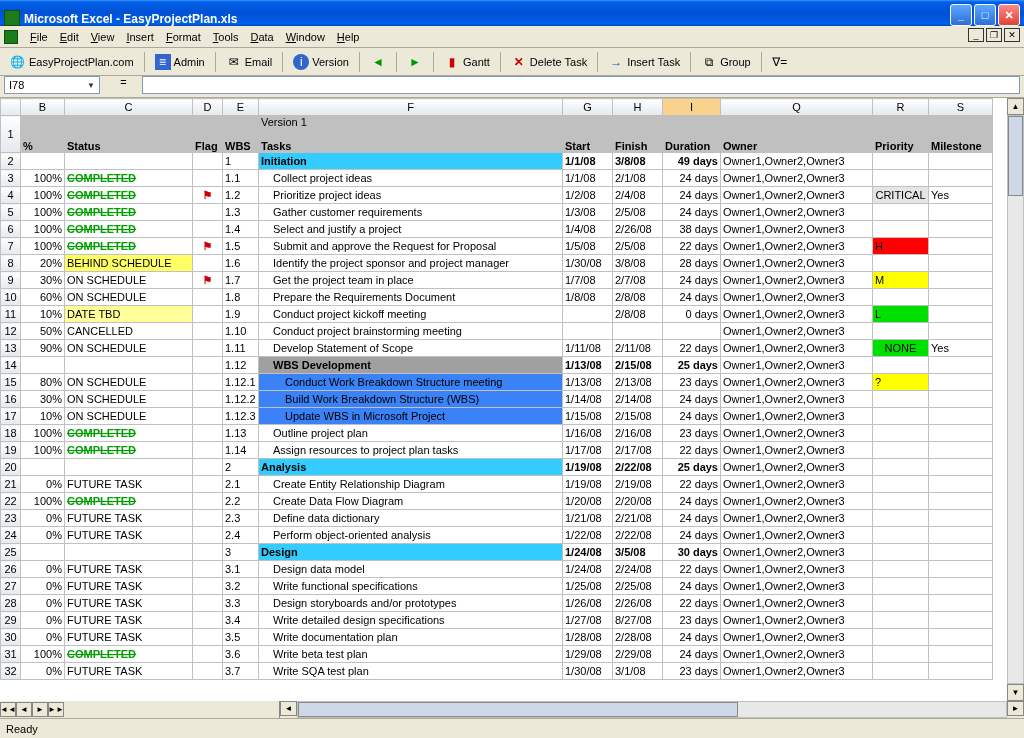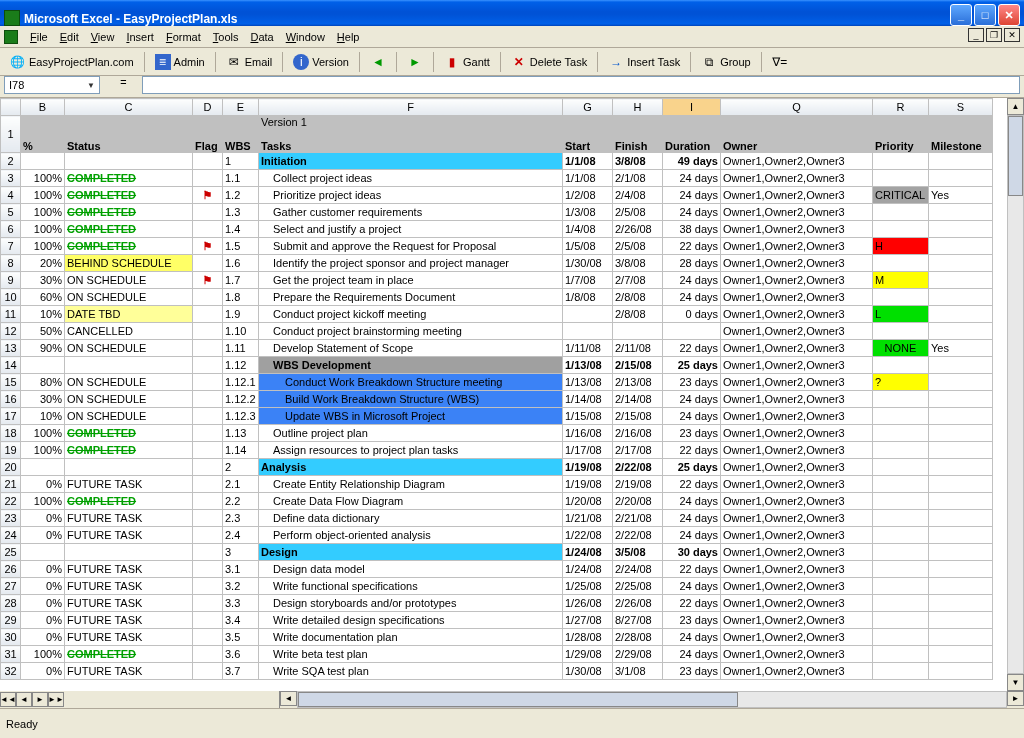--- a/index.html
+++ b/index.html
@@ -32,39 +32,39 @@
 .rowhdr { background:linear-gradient(to bottom,#fdfefe,#e4e9ef); text-align:center; }
 .colhdr-row th { height:17px; }
 .hdr-label { background:#c0c0c0; font-weight:bold; text-align:left; vertical-align:bottom; }
 .tasks-version { background:#c0c0c0; height:36px; vertical-align:top; text-align:left; font-weight:normal; }
 .phase { background:#33ccff; font-weight:bold; }
 .sub-phase { background:#a0a0a0; font-weight:bold; }
 .sub-phase-row td.datacell { background:#3b82f6; }
 .completed { color:#00a000; font-weight:bold; text-decoration:line-through; }
 .behind { background:#ffff66; }
 .datetbd { background:#ffff99; }
-.critical { background:#a3a3a3; color:#000; }
+.critical { background:#e5e5e5; color:#000;text-align:center; }
 .prio-h { background:#ff0000; }
 .prio-m { background:#ffff00; }
 .prio-l { background:#00e000; }
 .prio-none { background:#00e000;text-align:center; }
 .prio-q { background:#ffff00; }
 .num { text-align:right; }
 .flag { color:#c00; font-weight:bold; text-align:center; }
 .scroll-h { height:17px; background:#ece9d8; display:flex; }
 .scroll-h .tabs { width:280px; display:flex; align-items:center; border-right:1px solid #888; }
 .scroll-h .tabbtn { width:16px; height:15px; border:1px solid #888; background:#ece9d8; display:inline-flex; align-items:center; justify-content:center; font-size:8px; }
 .scroll-h .track { flex:1; background:#e8e8e8; border:1px solid #c0c0c0; position:relative; }
 .scroll-h .thumb { position:absolute; left:0; top:0; width:440px; height:100%; background:#cfd8e6; border:1px solid #888; }
 .scroll-h .arrow { width:17px; height:15px; border:1px solid #888; background:#ece9d8; display:inline-flex; align-items:center; justify-content:center; font-size:8px; }
 .scroll-v { width:17px; background:#ece9d8; display:flex; flex-direction:column; }
 .scroll-v .arrow { height:17px; border:1px solid #888; background:#ece9d8; display:inline-flex; align-items:center; justify-content:center; font-size:8px; }
 .scroll-v .track { flex:1; background:#e8e8e8; border:1px solid #c0c0c0; position:relative; }
 .scroll-v .thumb { position:absolute; top:0; left:0; height:80px; width:100%; background:#cfd8e6; border:1px solid #888; }
-.status { height:30px; background:#ece9d8; border-top:1px solid #afa899; display:flex; align-items:center; padding:0 6px; }
+.status { height:20px; background:#ece9d8; border-top:1px solid #afa899; display:flex; align-items:center; padding:0 6px; }
 .grid-inner { display:flex; flex:1; overflow:hidden; }
 .grid-main { flex:1; overflow:hidden; }
 .indent1 { padding-left:14px !important; }
 .indent2 { padding-left:26px !important; }
 .boldcell { font-weight:bold; }
 </style>
 </head>
 <body>
 
 <div class="titlebar">

